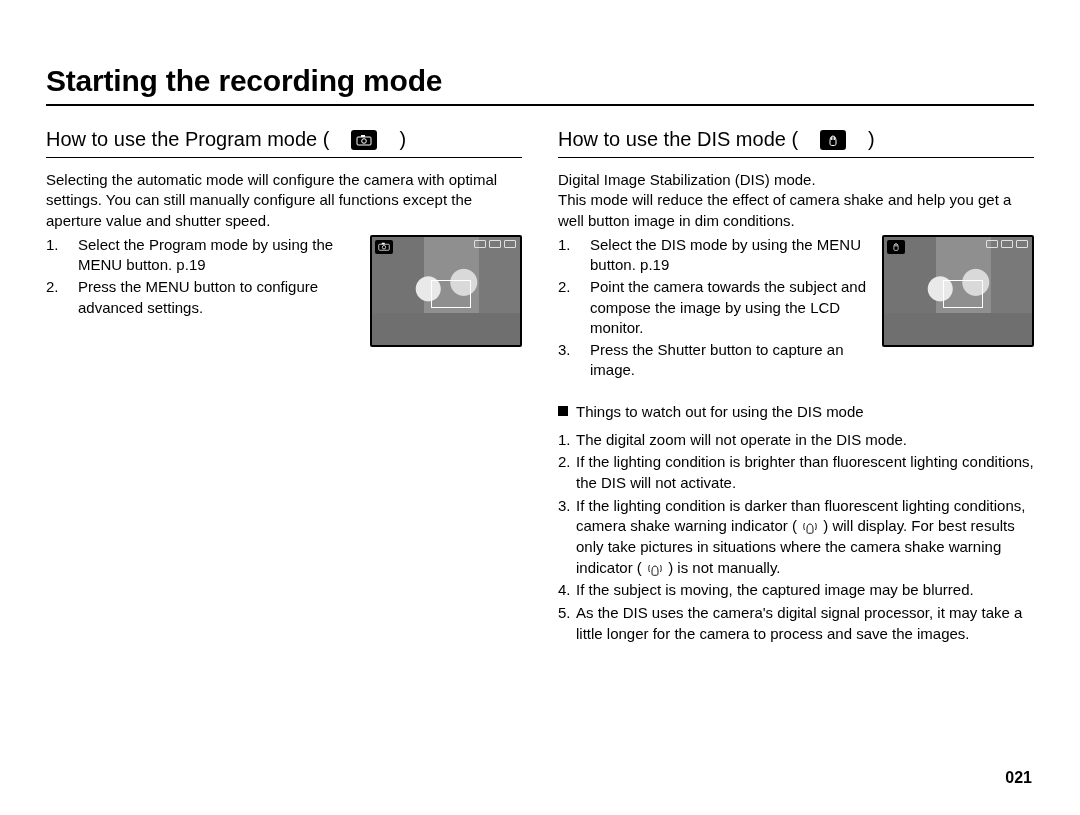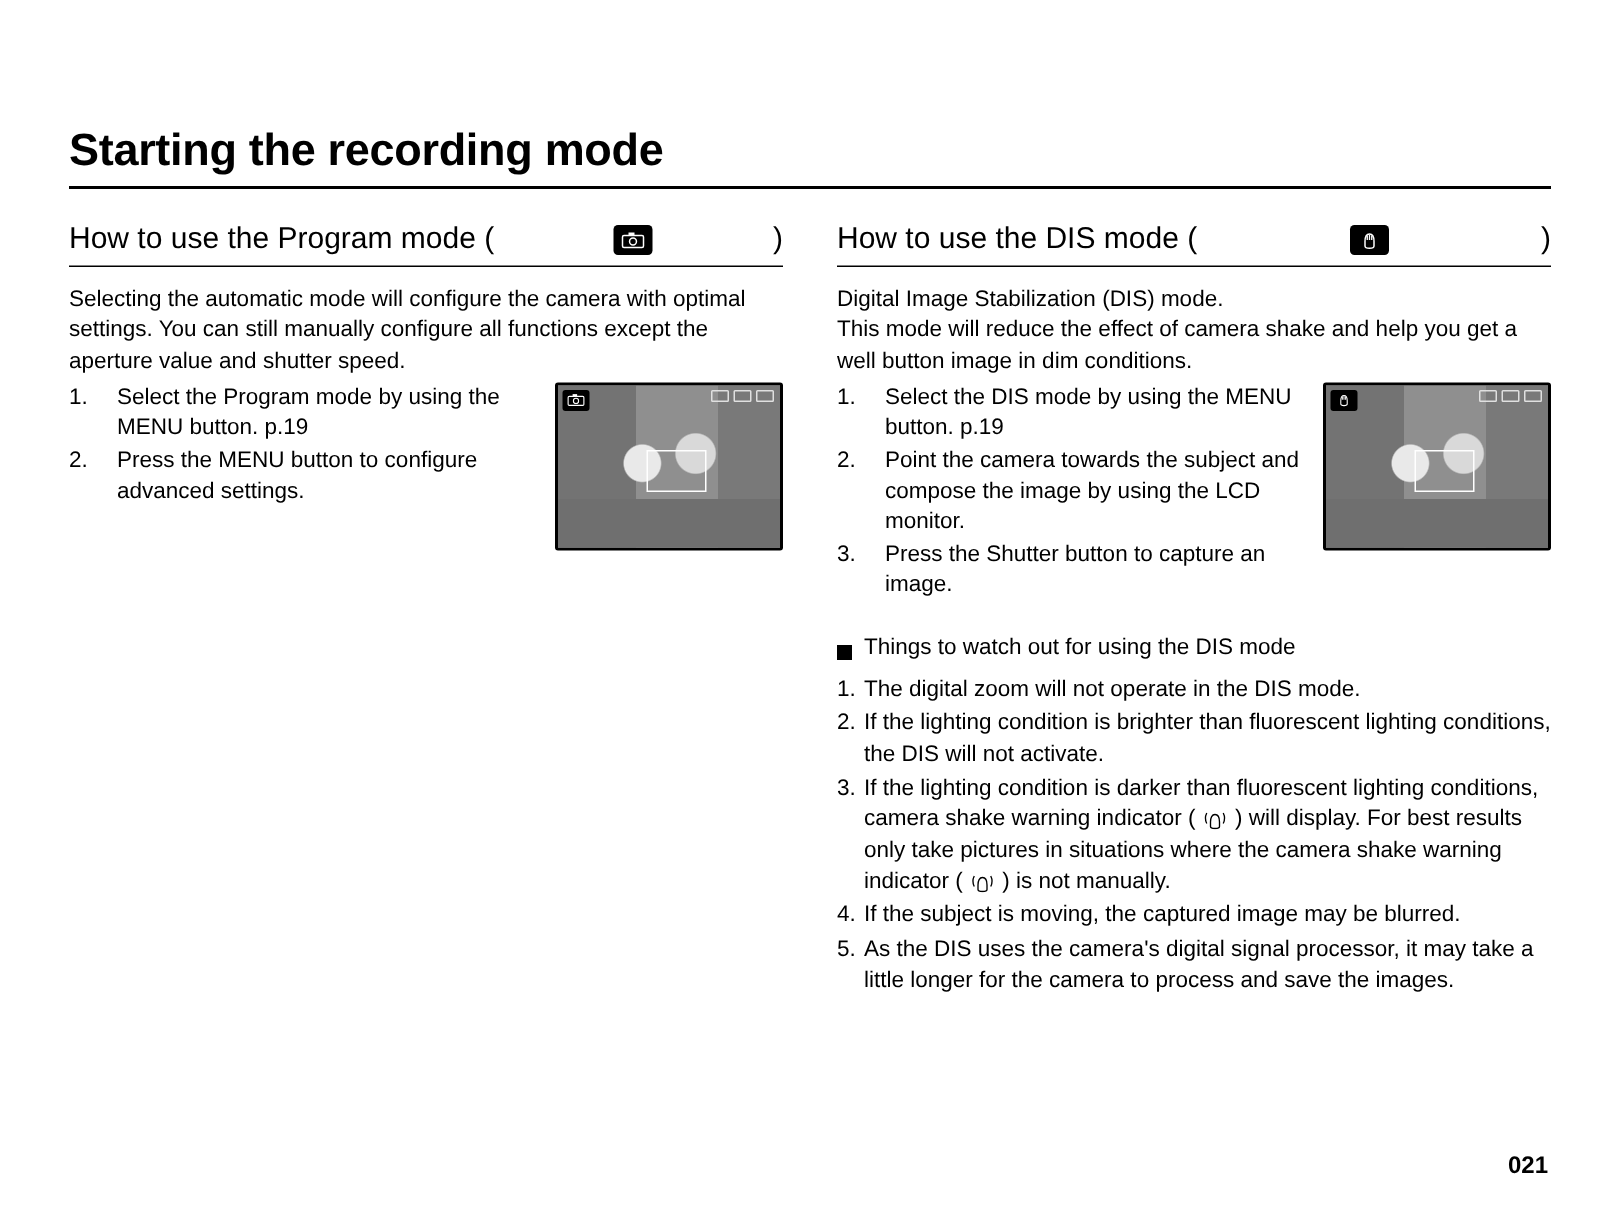--- a/index.html
+++ b/index.html
@@ -1,21 +1,21 @@
 <!DOCTYPE html>
 <html><head>
 <meta charset="utf-8">
 <style>
   * { box-sizing: border-box; margin: 0; padding: 0; }
   html, body { width: 1080px; height: 815px; background: #fff; font-family: Arial, Helvetica, sans-serif; color: #000; }
-  .page { padding: 84px 46px 36px 46px; position: relative; width: 100%; height: 100%; }
+  .page { padding: 64px 46px 36px 46px; position: relative; width: 100%; height: 100%; }
   h1.main-title { font-size: 30px; font-weight: 700; letter-spacing: -0.2px; border-bottom: 2px solid #000; padding-bottom: 6px; margin-bottom: 22px; }
   .columns { display: flex; gap: 36px; }
   .col { flex: 1 1 0; min-width: 0; }
-  h2.subhead { font-size: 20px; font-weight: 400; border-bottom: 1px solid #000; padding-bottom: 6px; margin-bottom: 12px; display: flex; align-items: center; gap: 22px; justify-content: space-between; }
+  h2.subhead { font-size: 20px; font-weight: 400; border-bottom: 1px solid #000; padding-bottom: 6px; margin-bottom: 12px; display: flex; align-items: center; gap: 22px; }
   .mode-icon { display: inline-flex; align-items: center; justify-content:center; width: 26px; height: 20px; background: #000; border-radius: 3px; color: #fff; }
   .mode-icon svg { display:block; }
   .intro { font-size: 15px; line-height: 1.35; margin-bottom: 4px; }
   .stepwrap { display: flex; gap: 10px; align-items: flex-start; }
   .steps { font-size: 15px; line-height: 1.35; padding-left: 0; list-style: none; flex: 1 1 auto; }
   .steps li { display: flex; }
   .steps li .num { width: 18px; flex: 0 0 18px; }
   .steps li .txt { flex: 1 1 auto; margin-left: 14px; }
   .steps li + li { margin-top: 2px; }
   .thumb { flex: 0 0 auto; }
@@ -24,21 +24,21 @@
       radial-gradient(circle at 38% 48%, #e9e9e9 0 12px, transparent 13px),
       radial-gradient(circle at 62% 42%, #d9d9d9 0 13px, transparent 14px),
       linear-gradient(to top, #6f6f6f 0 30%, transparent 30%),
       linear-gradient(90deg, #737373 0 35%, #8f8f8f 35% 72%, #797979 72% 100%);
   }
   .lcd .frame { position:absolute; left:40%; top:40%; width: 40px; height:28px; border:1px solid #fff; }
   .lcd .corner-icon { position:absolute; top:3px; left:3px; width:18px; height:14px; background:#000; border-radius:2px; display:flex; align-items:center; justify-content:center; }
   .lcd .corner-icon svg { display:block; }
   .lcd .hud { position:absolute; top:3px; right:4px; display:flex; gap:3px; }
   .hud span { display:inline-block; width:12px; height:8px; border:1px solid #e0e0e0; border-radius:1px; }
-  .notes-head { display:flex; align-items:flex-end; gap:8px; font-size:15px; margin-top: 22px; margin-bottom: 10px; }
+  .notes-head { display:flex; align-items:center; gap:8px; font-size:15px; margin-top: 22px; margin-bottom: 10px; }
   .sq { width:10px; height:10px; background:#000; display:inline-block; }
   .noteslist { list-style:none; font-size:15px; line-height:1.38; }
   .noteslist li { display:flex; }
   .noteslist li .num { width:18px; flex:0 0 18px; }
   .noteslist li .txt { flex:1 1 auto; }
   .noteslist li + li { margin-top: 2px; }
   .inline-icon { display:inline-flex; vertical-align:middle; }
   .pagenum { position:absolute; right:48px; bottom:28px; font-weight:700; font-size:16px; }
 </style>
 </head>

